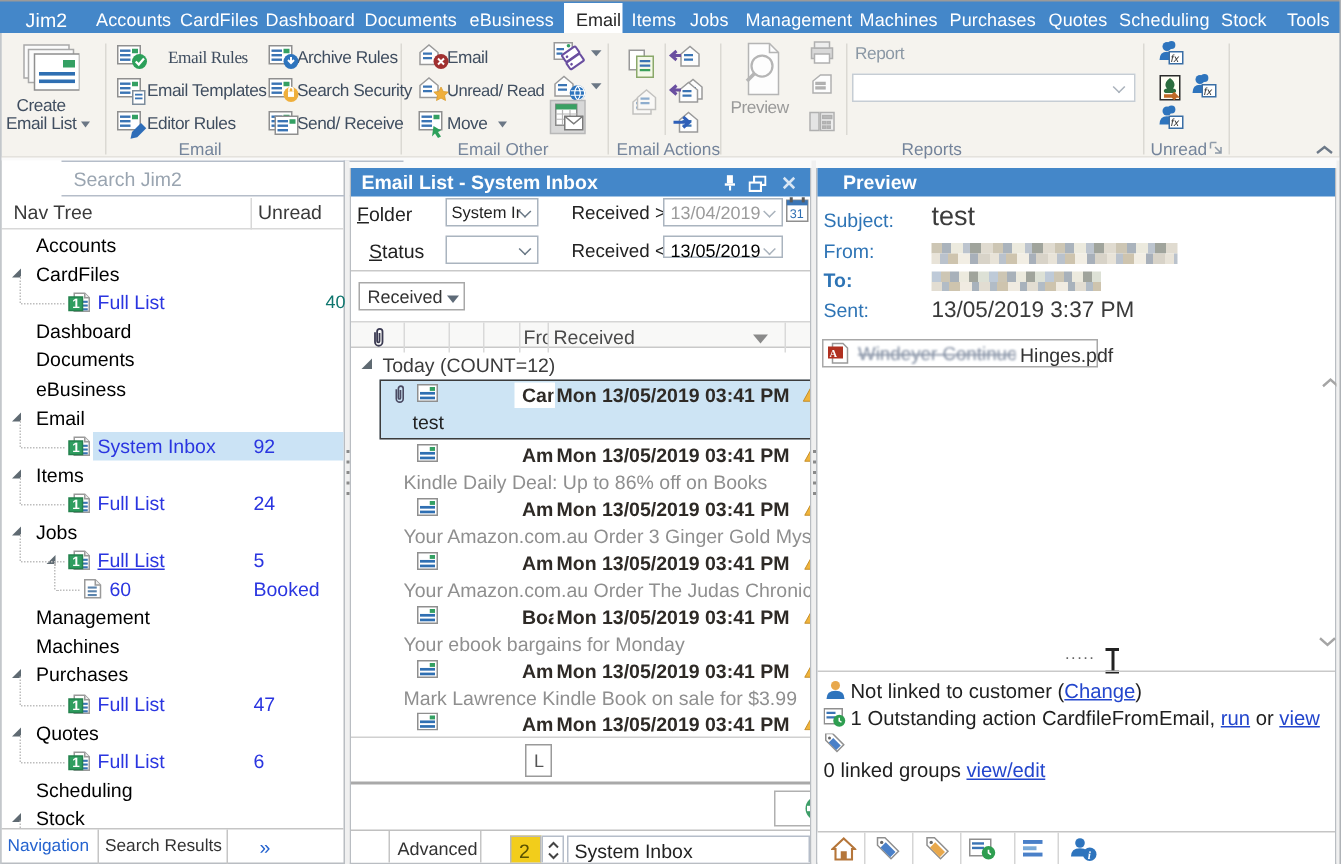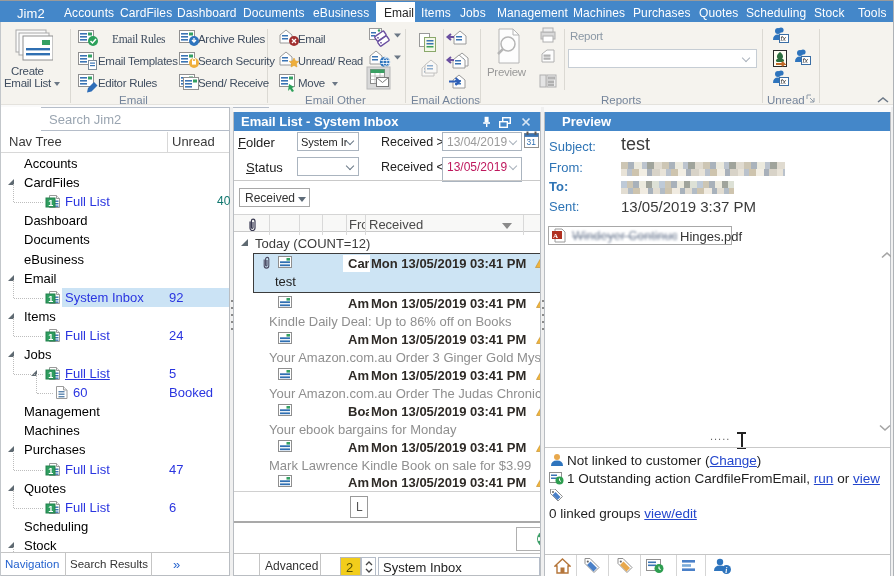--- a/index.html
+++ b/index.html
@@ -412,21 +412,21 @@
       <rect x="0.5" y="2.5" width="14" height="3.4" fill="#3a74b4"></rect>
       <rect x="2.5" y="0.5" width="2" height="3.4" fill="#5a5a5a"></rect>
       <rect x="10.5" y="0.5" width="2" height="3.4" fill="#5a5a5a"></rect>
       <text x="2.5" y="14" font-size="8.4" fill="#2f6fb2" font-family="Liberation Sans">31</text>
     </svg>
   <span class="abs" style="left:12px; top:48px; font-size:13px; color:#222;"><u>S</u>tatus</span>
   <div class="combo" style="left:63px; top:45px; width:62px; height:19px;">
       <span class="ca"></span>
     </div>
   <span class="abs" style="left:147px; top:48px; font-size:12.5px; color:#222;">Received &lt;</span>
-  <div class="combo" style="left:208px; top:45px; width:80px; height:25px; color:#be185d;">
+  <div class="combo" style="left:208px; top:45px; width:80px; height:15px; color:#000000;">
       <span style="position:absolute; left:4px; top:2px;">13/05/2019</span>
       <span class="ca" style="border-right-color:#a9b2bc; border-bottom-color:#a9b2bc;"></span>
     </div>
   <div class="abs" style="left:0; top:68px; width:308px; height:1px; background:#c9c9c9;"></div>
   <div class="abs" style="left:5px; top:76px; width:71px; height:19px; border:1px solid #a8a8a8; background:#fff;">
     <span class="abs" style="left:5px; top:2px; font-size:12px; color:#333;">Received</span>
     <span class="abs" style="left:58px; top:8px; width:0; height:0; border-left:4px solid transparent; border-right:4px solid transparent; border-top:5px solid #5e6b78;"></span>
   </div>
   <div class="abs" style="left:0; top:102px; width:308px; height:18px; background:#f8f8f7; border-top:1px solid #d5d5d5; border-bottom:1px solid #c9c9c9;">
     <svg class="abs" style="left:14px; top:3px;" width="9" height="14" viewBox="0 0 9 14">

